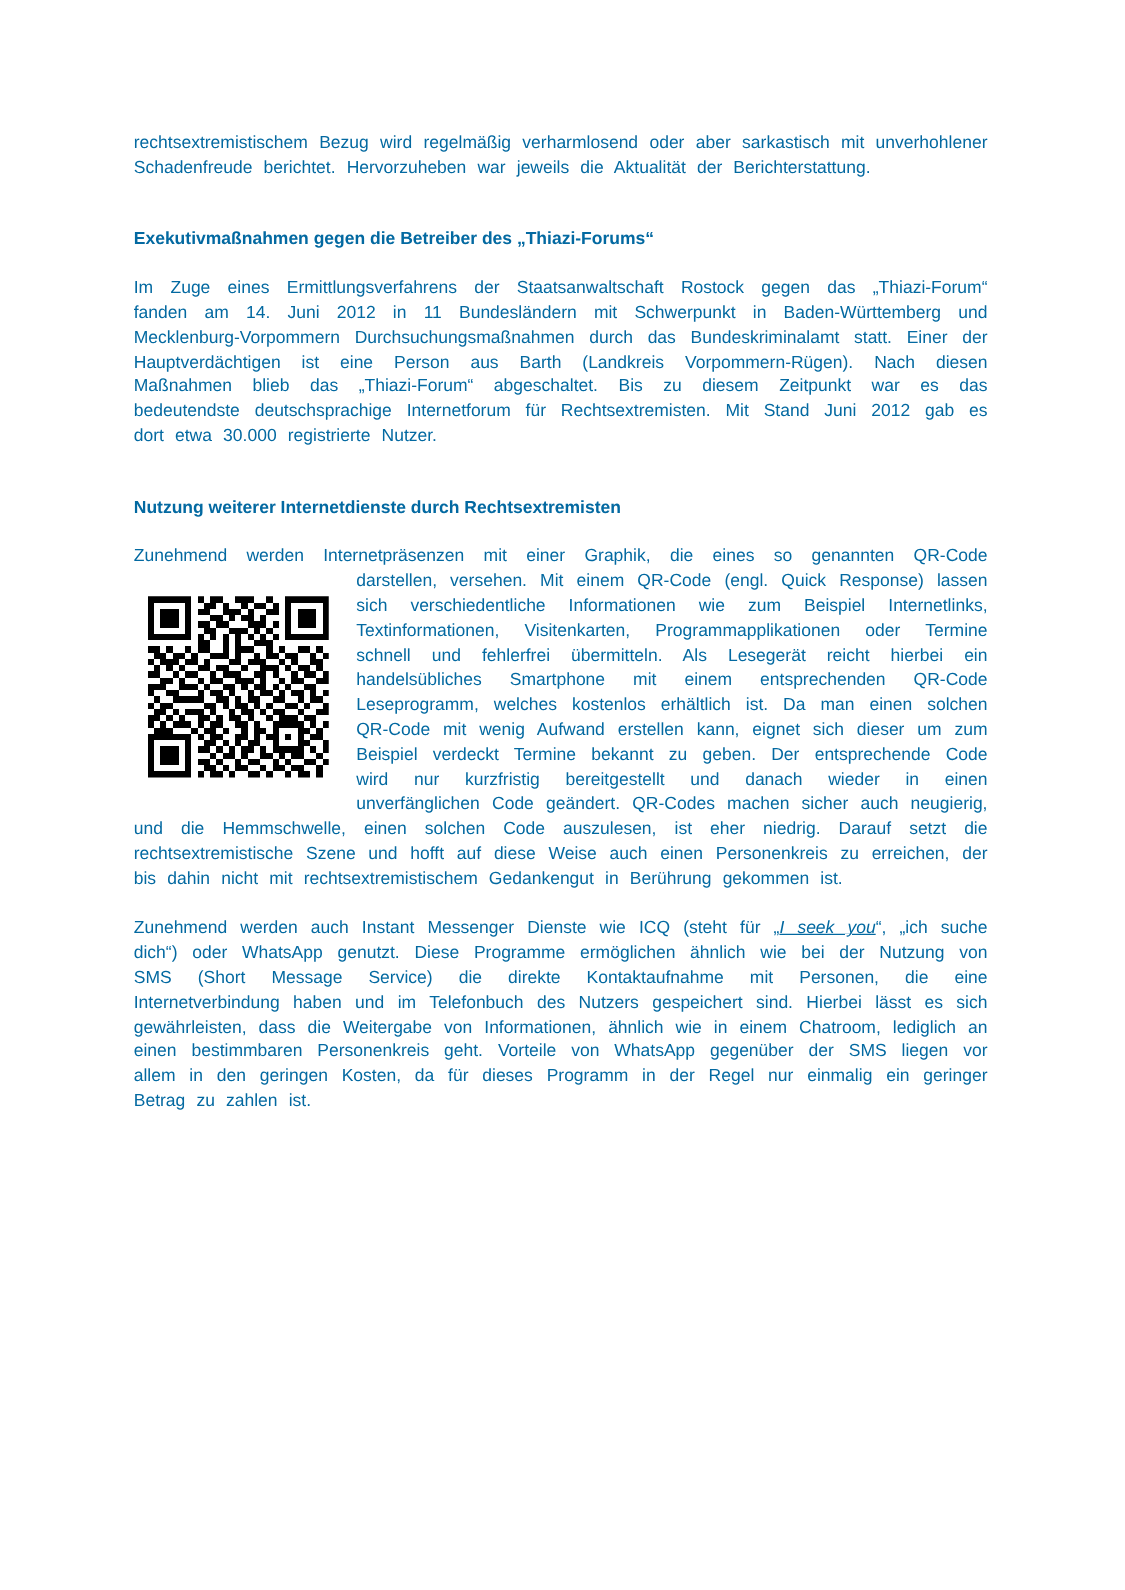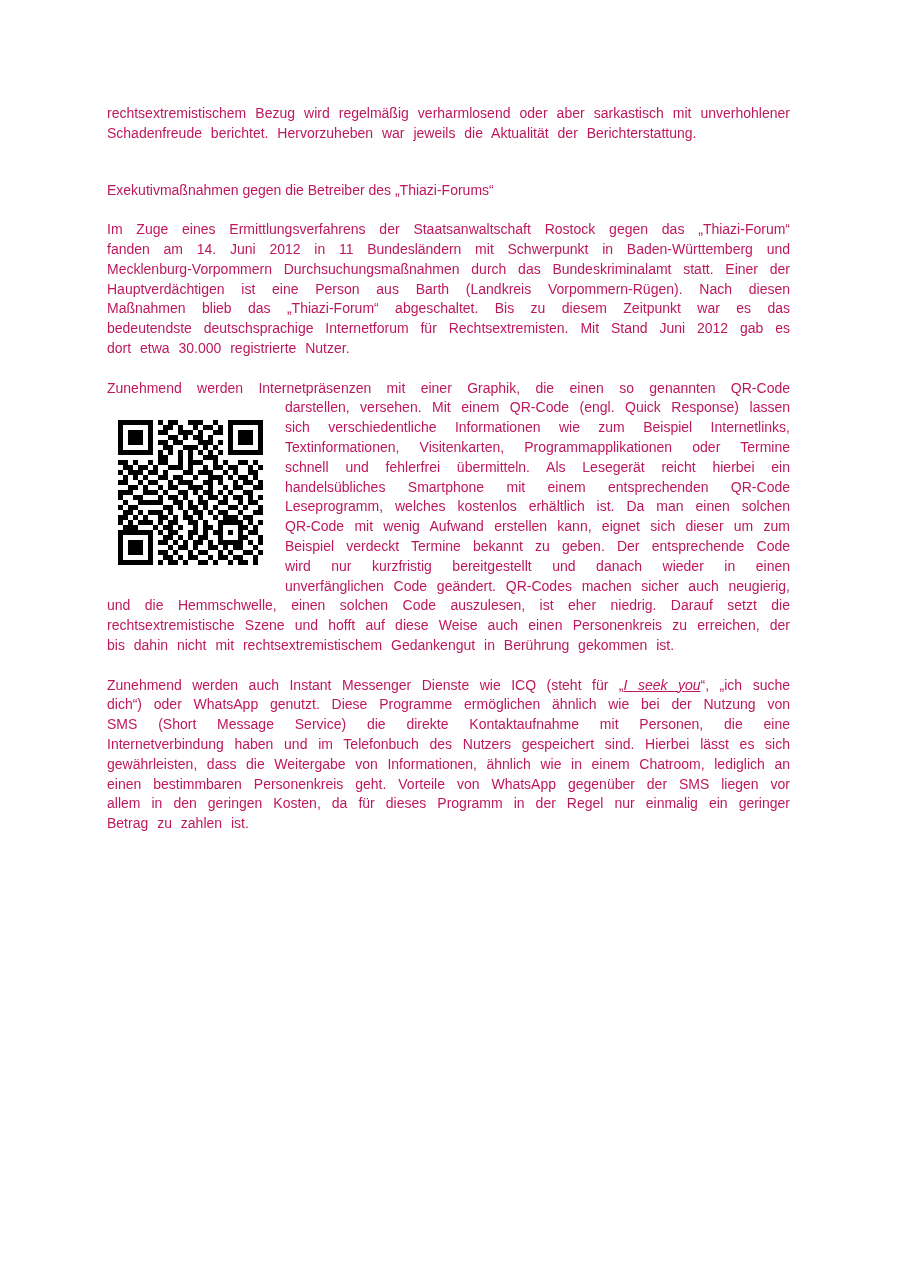--- a/index.html
+++ b/index.html
@@ -11,32 +11,32 @@
     position: relative;
     width: 900px;
     height: 1272px;
     background: #ffffff;
     box-sizing: border-box;
     padding: 104px 110px 0 107px;
     overflow: hidden;
     font-family: "Liberation Sans", "DejaVu Sans", sans-serif;
     font-size: 14px;
     line-height: 19.8px;
-    color: #be185d;
+    color: #0369a1;
   }
   p.body-text {
     margin: 0 0 19.8px 0;
     text-align: justify;
     word-spacing: 5px;
     hyphens: none;
   }
   h2.doc-heading {
     font-size: 14px;
     line-height: 19.8px;
-    font-weight: normal;
+    font-weight: bold;
     margin: 37px 0 19.8px 0;
     text-align: left;
   }
   .qr-float {
     float: left;
     width: 178px;
     height: 185px;
     box-sizing: border-box;
     padding: 22px 22px 18px 11px;
   }
@@ -55,22 +55,23 @@
 <body>
 
 <div class="page">
 
   <p class="body-text">rechtsextremistischem Bezug wird regelmäßig verharmlosend oder aber sarkastisch mit unverhohlener Schadenfreude berichtet. Hervorzuheben war jeweils die Aktualität der Berichterstattung.</p>
 
   <h2 class="doc-heading">Exekutivmaßnahmen gegen die Betreiber des „Thiazi-Forums“</h2>
 
   <p class="body-text">Im Zuge eines Ermittlungsverfahrens der Staatsanwaltschaft Rostock gegen das „Thiazi-Forum“ fanden am 14. Juni 2012 in 11 Bundesländern mit Schwerpunkt in Baden-Württemberg und Mecklenburg-Vorpommern Durchsuchungsmaßnahmen durch das Bundeskriminalamt statt. Einer der Hauptverdächtigen ist eine Person aus Barth (Landkreis Vorpommern-Rügen). Nach diesen Maßnahmen blieb das „Thiazi-Forum“ abgeschaltet. Bis zu diesem Zeitpunkt war es das bedeutendste deutschsprachige Internetforum für Rechtsextremisten. Mit Stand Juni 2012 gab es dort etwa 30.000 registrierte Nutzer.</p>
 
-
-  <p class="body-text"><span>Zunehmend werden Internetpräsenzen mit einer Graphik, die einen so genannten QR-Code </span><span class="qr-float">
+  <h2 class="doc-heading">Nutzung weiterer Internetdienste durch Rechtsextremisten</h2>
+
+  <p class="body-text"><span>Zunehmend werden Internetpräsenzen mit einer Graphik, die eines so genannten QR-Code </span><span class="qr-float">
         <svg viewBox="0 0 29 29" xmlns="http://www.w3.org/2000/svg">
           <rect x="0" y="0" width="1" height="1" fill="#000000"></rect>
           <rect x="1" y="0" width="1" height="1" fill="#000000"></rect>
           <rect x="2" y="0" width="1" height="1" fill="#000000"></rect>
           <rect x="3" y="0" width="1" height="1" fill="#000000"></rect>
           <rect x="4" y="0" width="1" height="1" fill="#000000"></rect>
           <rect x="5" y="0" width="1" height="1" fill="#000000"></rect>
           <rect x="6" y="0" width="1" height="1" fill="#000000"></rect>
           <rect x="8" y="0" width="1" height="1" fill="#000000"></rect>
           <rect x="10" y="0" width="1" height="1" fill="#000000"></rect>

